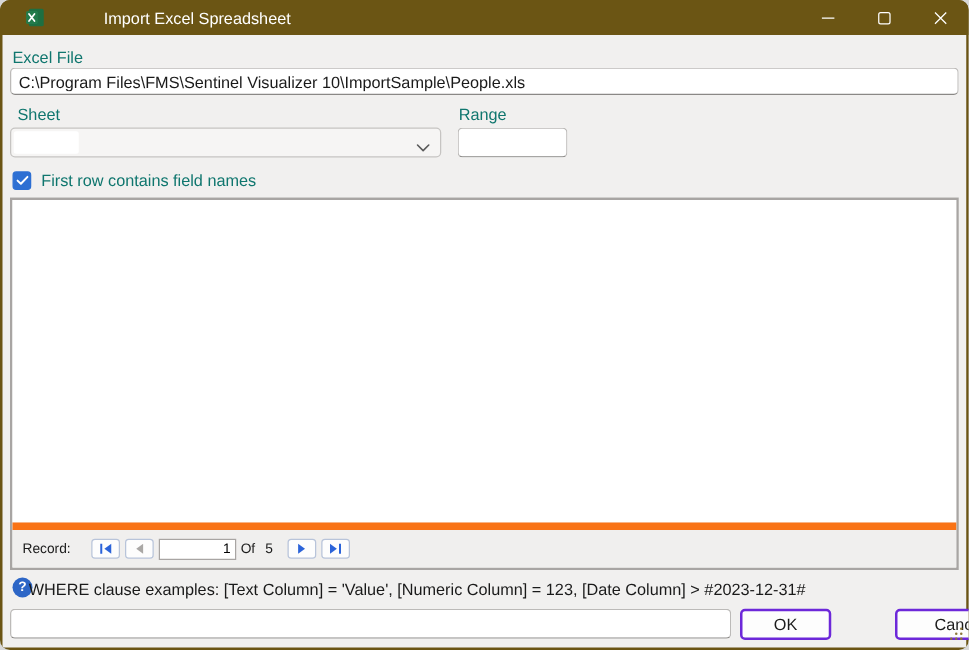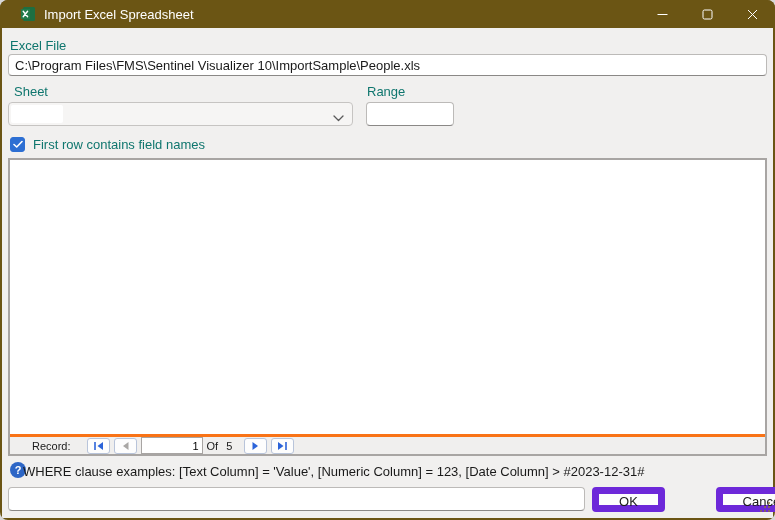--- a/index.html
+++ b/index.html
@@ -3,21 +3,21 @@
 <meta charset="utf-8">
 <style>
   * { box-sizing: border-box; margin: 0; padding: 0; }
   html, body { background: #d8d8d8; font-family: "Liberation Sans", sans-serif; }
   .window {
     position: relative; width: 775px; height: 520px;
     background: #6b5514; border-radius: 8px; overflow: hidden;
   }
   .titlebar {
     position: absolute; top: 0; left: 0; right: 0; height: 28px;
-    background: #6b5514; display: flex; align-items: center; color: #fff;
+    background: #6b5514; display: flex; align-items: center; color: #fff; gap: 39px;
   }
   .app-icon { margin-left: 20px; width: 16px; height: 16px; display: inline-block; }
   .title-text { margin-left: 8px; font-size: 13px; color: #fff; }
   .tb-buttons { position: absolute; right: 0; top: 0; height: 28px; display: flex; }
   .tb-btn { width: 45px; height: 28px; display: flex; align-items: center; justify-content: center; cursor: default; }
   .content {
     position: absolute; top: 28px; left: 2px; right: 2px; bottom: 2px;
     background: #f1f0ef; color: #1a1a1a; font-size: 13px;
   }
   .lbl { position: absolute; font-size: 13px; color: #0f766e; white-space: nowrap; }
@@ -38,41 +38,41 @@
   .chk-box {
     width: 15px; height: 15px; background: #2d6fd3; border: 1px solid #2d6fd3;
     border-radius: 3px; display: flex; align-items: center; justify-content: center;
   }
   .grid {
     position: absolute; left: 6px; top: 130px; width: 759px; height: 298px;
     border: 2px solid #a8a5a3; background: #fff; display: flex; flex-direction: column;
   }
   .grid-body { flex: 1; background: #fff; }
   .navbar {
-    height: 20px; background: #f0efee; border-top: 3px solid #f97316;
-    display: flex; align-items: center; font-size: 11px; padding-left: 22px; gap: 4px;
+    height: 36px; background: #f0efee; border-top: 6px solid #f97316;
+    display: flex; align-items: center; font-size: 11px; padding-left: 8px; gap: 4px;
   }
   .nav-btn {
     width: 23px; height: 16px; background: #fdfdfd; border: 1px solid #b8c4da;
     border-radius: 3px; display: flex; align-items: center; justify-content: center; cursor: default;
   }
   .nav-num {
     width: 62px; height: 17px; background: #fff; border: 1px solid #a8a5a3;
     font-family: "Liberation Sans", sans-serif; font-size: 11px; text-align: right; padding-right: 3px; outline: none;
   }
   .help-icon {
     position: absolute; left: 8px; top: 434px; width: 16px; height: 16px; border-radius: 50%;
     background: #2d66c6; color: #fff; font-size: 11px; font-weight: bold;
     display: flex; align-items: center; justify-content: center; cursor: default;
   }
   .help-text { position: absolute; left: 21px; top: 436px; font-size: 13px; }
   .where-input { left: 6px; top: 459px; width: 577px; height: 24px; }
   .btn {
     position: absolute; top: 459px; height: 25px; background: #fdfdfd;
-    border: 7px solid #6d28d9; border-radius: 4px; font-family: "Liberation Sans", sans-serif;
+    border: 2px solid #6d28d9; border-radius: 4px; font-family: "Liberation Sans", sans-serif;
     font-size: 13px; color: #1b1b1b; cursor: default;
   }
   .btn-ok { left: 590px; width: 73px; }
   .btn-cancel { left: 714px; width: 74px; text-align: right; }
   .grip { position: absolute; right: 2px; bottom: 2px; }
 </style>
 </head>
 <body>
 
 <div class="window">

